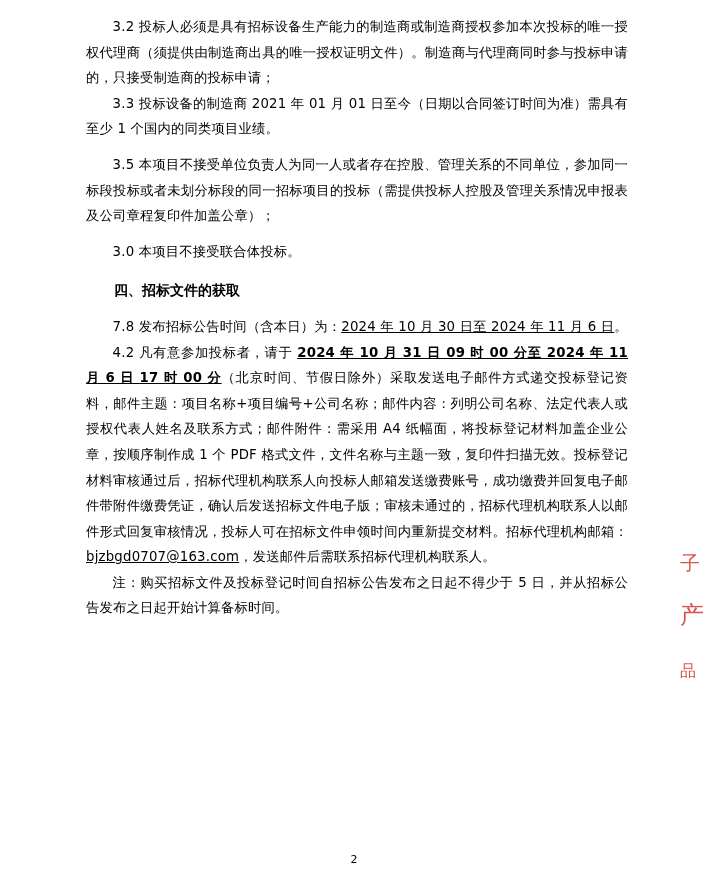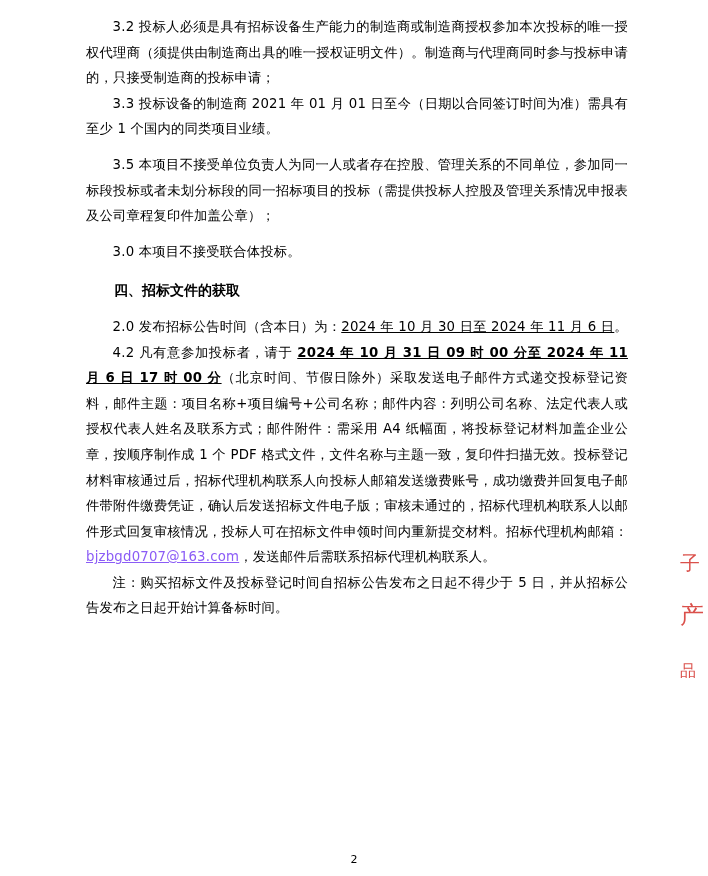--- a/index.html
+++ b/index.html
@@ -65,21 +65,21 @@
     line-height: 22px;
     opacity: 0.85;
     text-align: left;
     user-select: none;
   }
   .seal-1 { top: 552px; }
   .seal-2 { top: 604px; font-size: 24px; }
   .seal-3 { top: 660px; font-size: 16px; }
   .link {
     text-decoration: underline;
-    color: #8b5cf6;
+    color: #000000;
   }
 </style>
 </head>
 <body>
 
 <div class="page">
 
   <p class="para indent">3.2 投标人必须是具有招标设备生产能力的制造商或制造商授权参加本次投标的唯一授权代理商（须提供由制造商出具的唯一授权证明文件）。制造商与代理商同时参与投标申请的，只接受制造商的投标申请；</p>
 
   <p class="para indent">3.3 投标设备的制造商 2021 年 01 月 01 日至今（日期以合同签订时间为准）需具有至少 1 个国内的同类项目业绩。</p>
@@ -95,21 +95,21 @@
 
   <p class="para indent">3.0 本项目不接受联合体投标。</p>
 
   <div class="gap-md"></div>
 
   <p class="heading">四、招标文件的获取</p>
 
   <div class="gap-sm"></div>
 
   <p class="para indent">
-    <span>2.0 发布招标公告时间（含本日）为：</span><span class="u">2024 年 10 月 30 日至 2024 年 11 月 6 日</span><span>。</span>
+    <span>7.8 发布招标公告时间（含本日）为：</span><span class="u">2024 年 10 月 30 日至 2024 年 11 月 6 日</span><span>。</span>
   </p>
 
   <p class="para indent">
     <span>4.2 凡有意参加投标者，请于 </span><span class="bu">2024 年 10 月 31 日 09 时 00 分至 2024 年 11 月 6 日 17 时 00 分</span><span>（北京时间、节假日除外）采取发送电子邮件方式递交投标登记资料，邮件主题：项目名称+项目编号+公司名称；邮件内容：列明公司名称、法定代表人或授权代表人姓名及联系方式；邮件附件：需采用 A4 纸幅面，将投标登记材料加盖企业公章，按顺序制作成 1 个 PDF 格式文件，文件名称与主题一致，复印件扫描无效。投标登记材料审核通过后，招标代理机构联系人向投标人邮箱发送缴费账号，成功缴费并回复电子邮件带附件缴费凭证，确认后发送招标文件电子版；审核未通过的，招标代理机构联系人以邮件形式回复审核情况，投标人可在招标文件申领时间内重新提交材料。招标代理机构邮箱：</span><span class="link">bjzbgd0707@163.com</span><span>，发送邮件后需联系招标代理机构联系人。</span>
   </p>
 
   <p class="para indent">注：购买招标文件及投标登记时间自招标公告发布之日起不得少于 5 日，并从招标公告发布之日起开始计算备标时间。</p>
 
 
   <div class="pagenum">2</div>

